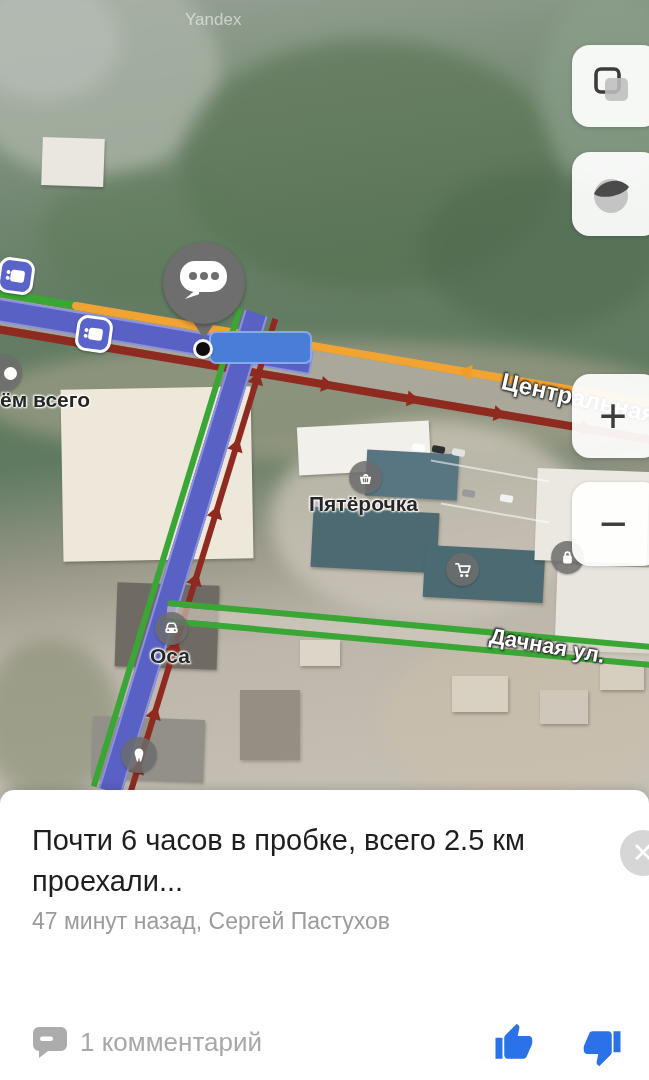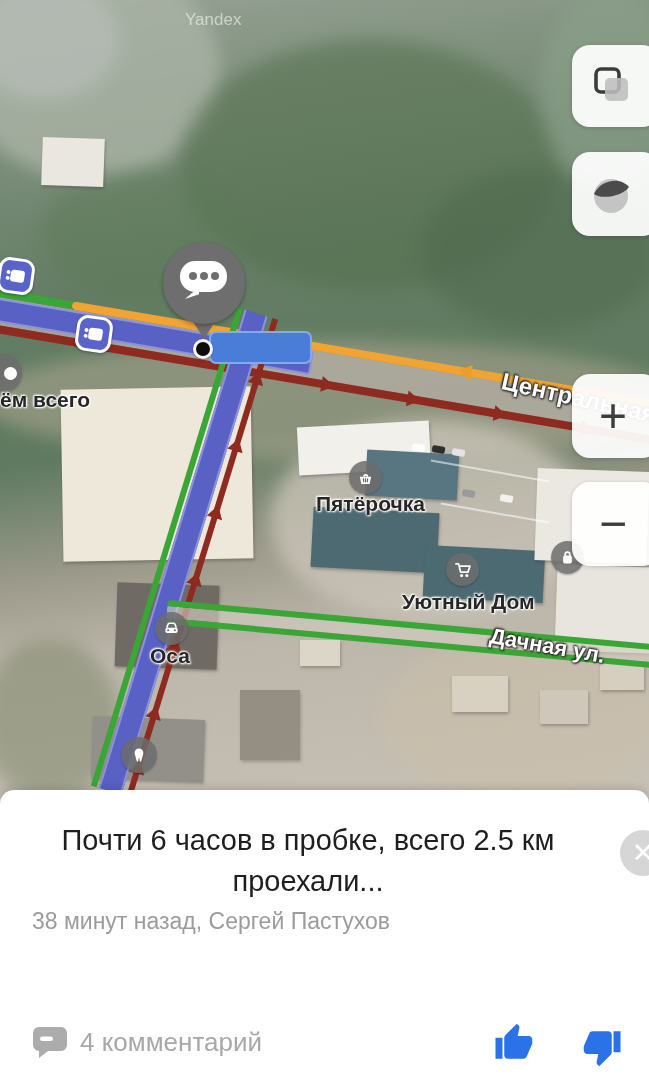--- a/index.html
+++ b/index.html
@@ -40,21 +40,21 @@
   .dot{position:absolute;width:8px;height:8px;border-radius:50%;background:#6e6e6e;top:11px;}
   .anchorDot{position:absolute;left:193px;top:339px;width:20px;height:20px;border-radius:50%;background:#0d0d0d;border:3px solid #f7f7f7;z-index:5;box-shadow:0 1px 2px rgba(0,0,0,.3);}
   .blueRect{position:absolute;left:209px;top:331px;width:103px;height:33px;border-radius:7px;background:#4a7dd7;border:2px solid #86aae9;z-index:5;}
   
   .ctrlBtn{position:absolute;left:572px;width:88px;background:rgba(255,255,255,.93);border-radius:18px;z-index:6;
     display:flex;align-items:center;justify-content:center;box-shadow:0 1px 4px rgba(0,0,0,.18);}
   .zoomGlyph{font-size:48px;color:#3d3d3d;line-height:1;font-weight:400;margin-right:6px;}
   .watermark{position:absolute;left:185px;top:10px;font-size:17px;color:rgba(255,255,255,.55);z-index:3;}
   
   #panel{position:absolute;left:0;top:790px;width:649px;height:290px;background:#fff;border-radius:14px 14px 0 0;
-    box-shadow:0 -2px 10px rgba(0,0,0,.15);z-index:10;text-align:center;}
+    box-shadow:0 -2px 10px rgba(0,0,0,.15);z-index:10;}
   .title{position:absolute;left:32px;top:30px;width:552px;font-size:29px;line-height:41px;color:#1e1e1e;}
   .meta{position:absolute;left:32px;top:118px;font-size:23px;color:#9b9b9b;}
   .closeBtn{position:absolute;left:620px;top:40px;width:46px;height:46px;border-radius:50%;background:#d6d6d6;
     color:#fff;font-size:27px;display:flex;align-items:center;justify-content:center;font-weight:bold;}
   .commentRow{position:absolute;left:32px;top:236px;display:flex;align-items:center;gap:12px;}
   .commentLabel{font-size:26px;color:#a8a8a8;}
   .thumb{position:absolute;top:232px;width:42px;height:42px;}
 </style>
 </head>
 <body>
@@ -161,30 +161,29 @@
 
     <div class="poi" style="left:349px;top:461px;width:33px;height:33px">
       <svg width="21" height="21" viewBox="0 0 24 24">
         <path d="M10 11 a2.6 4 0 0 1 4.6 0" stroke="#fff" stroke-width="2" fill="none"></path>
         <path d="M5.5 11 h13 l-1.8 8.5 h-9.4 z" fill="#fff"></path>
         <line x1="9.6" y1="13" x2="9.9" y2="17.5" stroke="#6c6c6c" stroke-width="1.4"></line>
         <line x1="12" y1="13" x2="12" y2="17.5" stroke="#6c6c6c" stroke-width="1.4"></line>
         <line x1="14.4" y1="13" x2="14.1" y2="17.5" stroke="#6c6c6c" stroke-width="1.4"></line>
       </svg>
     </div>
-    <div class="poiLabel" style="left:316px;top:492px">Пятёрочка</div>
+    <div class="poiLabel" style="left:309px;top:492px">Пятёрочка</div>
 
     <div class="poi" style="left:446px;top:553px;width:33px;height:33px">
       <svg width="21" height="21" viewBox="0 0 24 24">
         <path d="M4.5 5.5 h3 l2.3 9.5 h8.4 l2.3-6.8 H8.6" stroke="#fff" stroke-width="2" fill="none" stroke-linejoin="round" stroke-linecap="round"></path>
         <circle cx="11" cy="18.8" r="1.8" fill="#fff"></circle>
           <circle cx="17" cy="18.8" r="1.8" fill="#fff"></circle>
       </svg>
     </div>
-    <div class="poiLabel" style="left:402px;top:590px">Уютный Дом</div>
 
     <div class="poi" style="left:155px;top:612px;width:33px;height:33px">
       <svg width="21" height="21" viewBox="0 0 24 24">
         <path d="M6.5 11 l1.6-4 a1.5 1.5 0 0 1 1.4-1 h5 a1.5 1.5 0 0 1 1.4 1 l1.6 4" stroke="#fff" stroke-width="1.8" fill="none"></path>
         <rect x="5" y="11" width="14" height="6" rx="2" fill="#fff"></rect>
         <circle cx="8.2" cy="14" r="1.2" fill="#6c6c6c"></circle>
           <circle cx="15.8" cy="14" r="1.2" fill="#6c6c6c"></circle>
       </svg>
     </div>
     <div class="poiLabel" style="left:150px;top:644px">Оса</div>
@@ -232,30 +231,30 @@
     <div class="ctrlBtn" style="top:374px;height:84px">
       <span class="zoomGlyph">+</span>
     </div>
     <div class="ctrlBtn" style="top:482px;height:84px">
       <span class="zoomGlyph">−</span>
     </div>
   </div>
 
   <div id="panel">
     <div class="title">Почти 6 часов в пробке, всего 2.5 км проехали...</div>
-    <div class="meta">38 минут назад, Сергей Пастухов</div>
+    <div class="meta">47 минут назад, Сергей Пастухов</div>
     <div class="closeBtn">
       <span>✕</span>
     </div>
     <div class="commentRow">
       <svg width="36" height="32" viewBox="0 0 36 32">
         <path d="M7 1 h22 a6 6 0 0 1 6 6 v12 a6 6 0 0 1 -6 6 H16 l-9 7 v-7 a6 6 0 0 1 -6 -6 V7 a6 6 0 0 1 6 -6 z" fill="#acacac"></path>
         <rect x="8" y="10.5" width="13" height="4.5" rx="2.2" fill="#fff"></rect>
       </svg>
-      <span class="commentLabel">4 комментарий</span>
+      <span class="commentLabel">1 комментарий</span>
     </div>
     <svg class="thumb" style="left:492px" viewBox="0 0 24 24">
       <path fill="#2b72e9" d="M2 21h4V9H2v12zM23 10c0-1.1-.9-2-2-2h-6.31l.95-4.57.03-.32c0-.41-.17-.79-.44-1.06L14.17 1 7.58 7.59C7.22 7.95 7 8.45 7 9v10c0 1.1.9 2 2 2h9c.83 0 1.54-.5 1.84-1.22l3.02-7.05c.09-.23.14-.47.14-.73v-2z"></path>
     </svg>
     <svg class="thumb" style="left:582px;top:236px" viewBox="0 0 24 24">
       <path fill="#2b72e9" transform="rotate(180 12 12)" d="M2 21h4V9H2v12zM23 10c0-1.1-.9-2-2-2h-6.31l.95-4.57.03-.32c0-.41-.17-.79-.44-1.06L14.17 1 7.58 7.59C7.22 7.95 7 8.45 7 9v10c0 1.1.9 2 2 2h9c.83 0 1.54-.5 1.84-1.22l3.02-7.05c.09-.23.14-.47.14-.73v-2z"></path>
     </svg>
   </div>
 </div>
 

